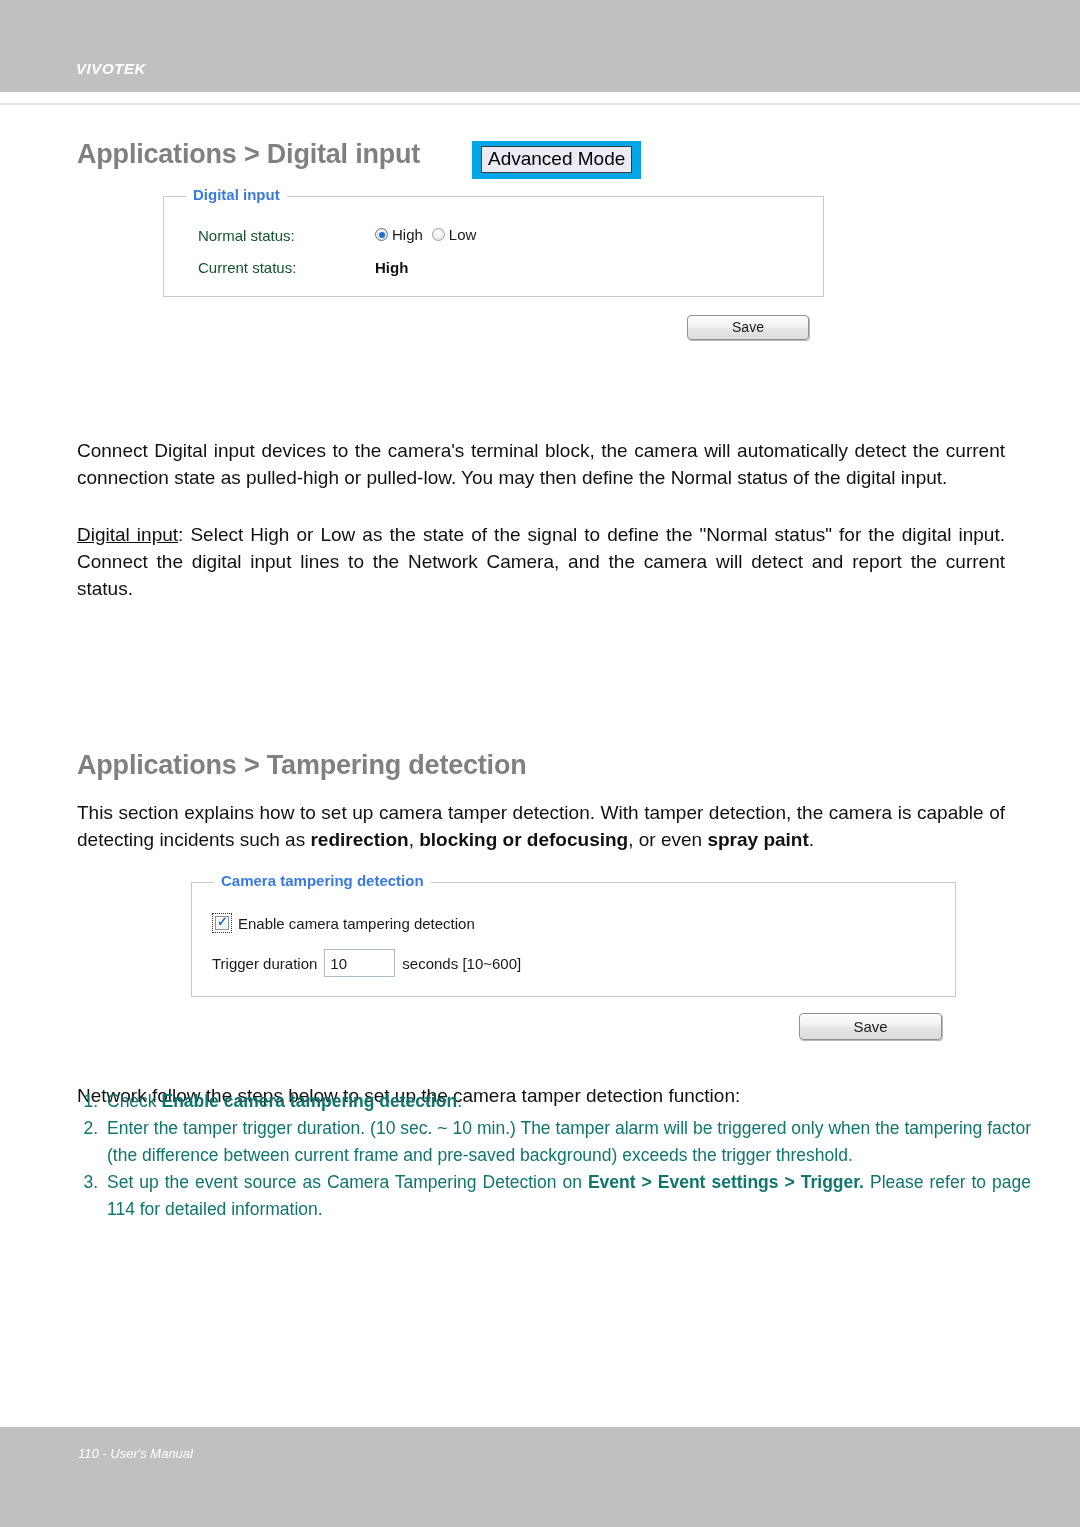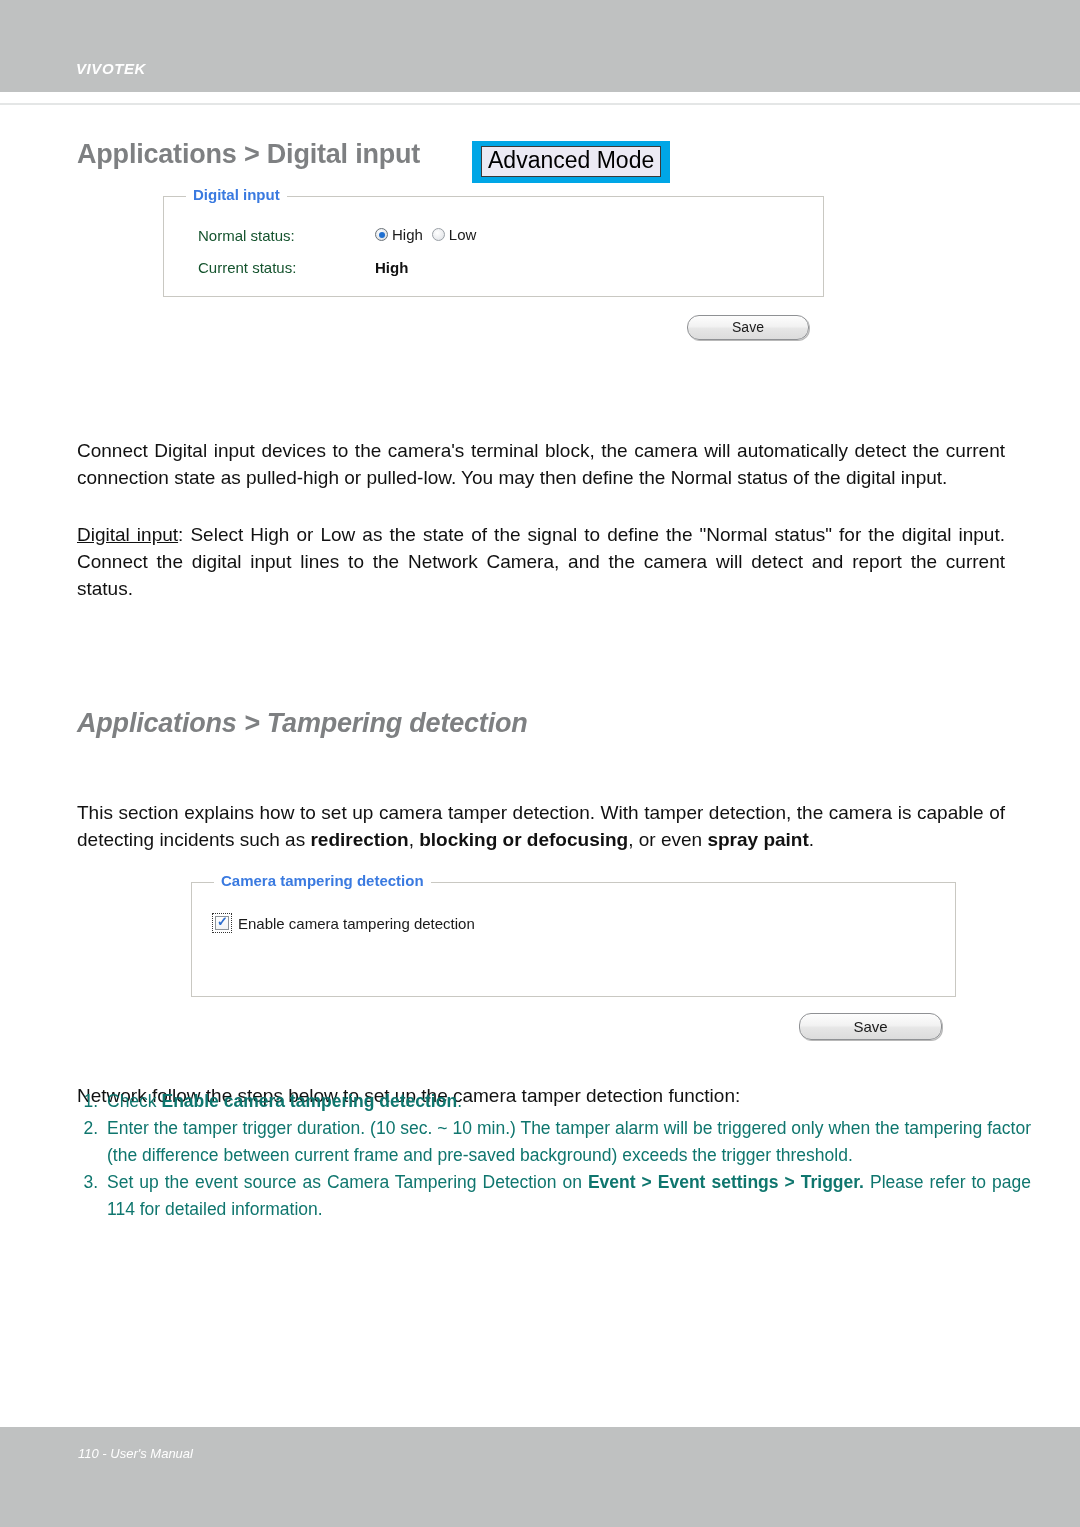--- a/index.html
+++ b/index.html
@@ -48,31 +48,31 @@
   .section-heading {
     position: absolute;
     left: 77px;
     font-size: 27px;
     font-weight: bold;
     color: #7e8082;
     letter-spacing: -0.2px;
     white-space: nowrap;
   }
   #heading-digital-input { top: 139px; }
-  #heading-tampering { top: 708px; font-style: italic; }
+  #heading-tampering { top: 750px; }
 
   .advanced-mode-badge {
     position: absolute;
     left: 472px;
     top: 141px;
     box-sizing: border-box;
     padding: 3px 7px 4px 7px;
     background: #00a6e6;
     border: 2px solid #00a6e6;
-    font-size: 23px;
+    font-size: 19px;
     font-weight: normal;
     color: #000000;
     line-height: 1;
     white-space: nowrap;
   }
   .advanced-mode-badge > span {
     display: block;
     background: #eceaf4;
     border: 1px solid #3a3a3a;
     padding: 2px 6px 4px 6px;
@@ -240,21 +240,21 @@
     color: #1a1a1a;
   }
 
   
   .save-button {
     position: absolute;
     box-sizing: border-box;
     width: 122px;
     height: 25px;
     border: 1px solid #8f9194;
-    border-radius: 12px;
+    border-radius: 4px;
     background: linear-gradient(180deg, #fdfdfd 0%, #f2f2f2 45%, #e6e6e6 55%, #dcdcdc 100%);
     box-shadow: 1px 1px 0 rgba(0,0,0,0.28);
     font-family: "Liberation Sans", sans-serif;
     font-size: 14px;
     color: #1b1b1b;
     text-align: center;
     line-height: 23px;
     cursor: pointer;
   }
   #save-digital-input { left: 687px; top: 315px; }
@@ -363,20 +363,25 @@
 <div class="panel" id="panel-tampering">
   <div class="panel-legend">Camera tampering detection</div>
 
   <label class="checkbox-row">
     <span class="focus-ring">
       <span class="checkbox-box checked"></span>
     </span>
     <span class="checkbox-label">Enable camera tampering detection</span>
   </label>
 
+  <div class="duration-row">
+    <span class="duration-label">Trigger duration</span>
+    <input class="text-input" type="text" value="10" style="">
+    <span class="duration-hint">seconds [10~600]</span>
+  </div>
 </div>
 
 <div class="save-button" id="save-tampering">Save</div>
 
 <p class="body-text no-justify" id="para-steps-intro"><span>Network follow the steps below to set up the camera tamper detection function:</span></p>
 
 <ol class="steps">
   <li><span>Check </span><span class="bold">Enable camera tampering detection</span><span>.</span></li>
   <li><span>Enter the tamper trigger duration. (10 sec. ~ 10 min.) The tamper alarm will be triggered only when the tampering factor (the difference between current frame and pre-saved background) exceeds the trigger threshold.</span></li>
   <li><span>Set up the event source as Camera Tampering Detection on </span><span class="bold">Event &gt; Event settings &gt; Trigger.</span><span> Please refer to page 114 for detailed information.</span></li>

